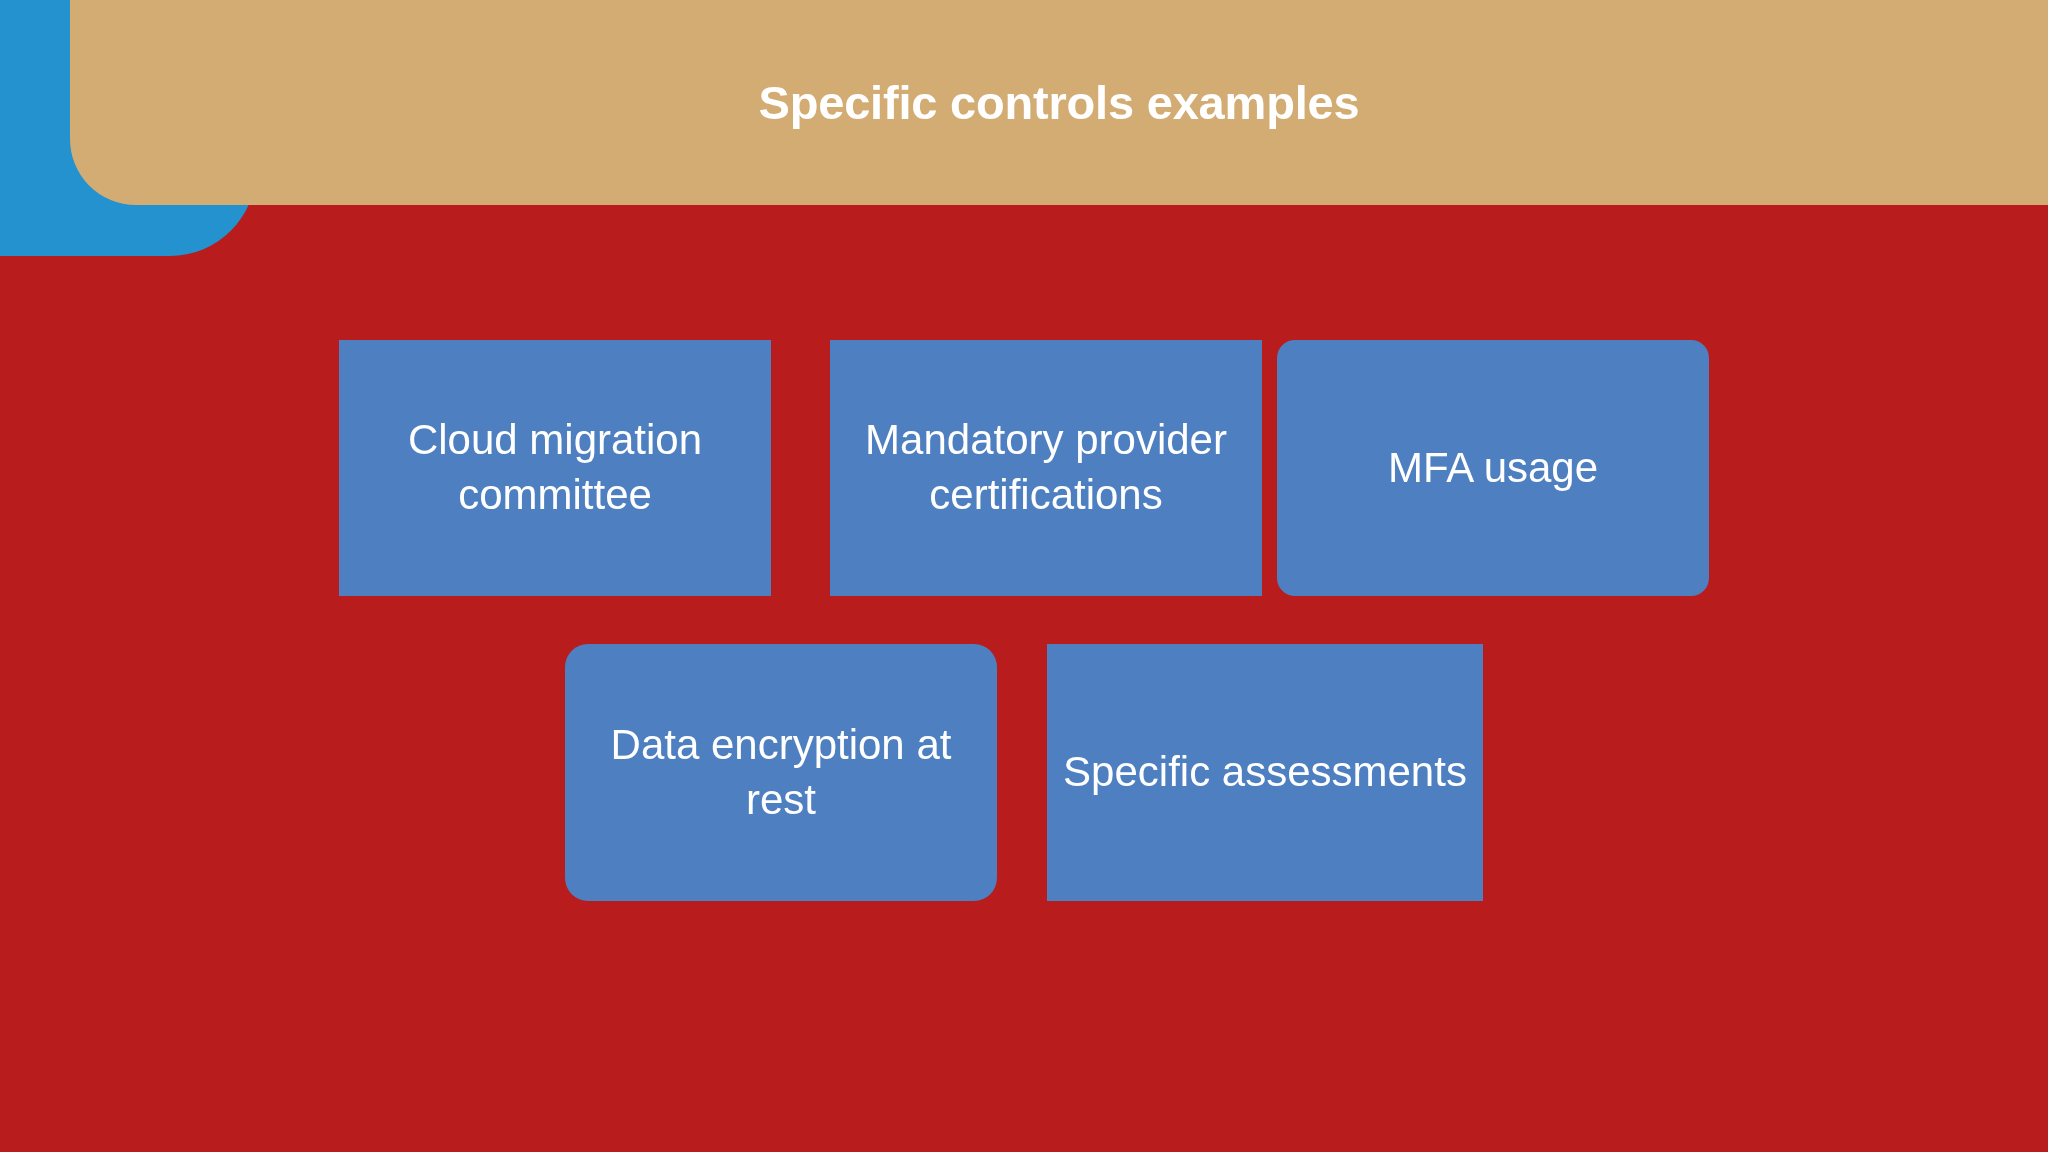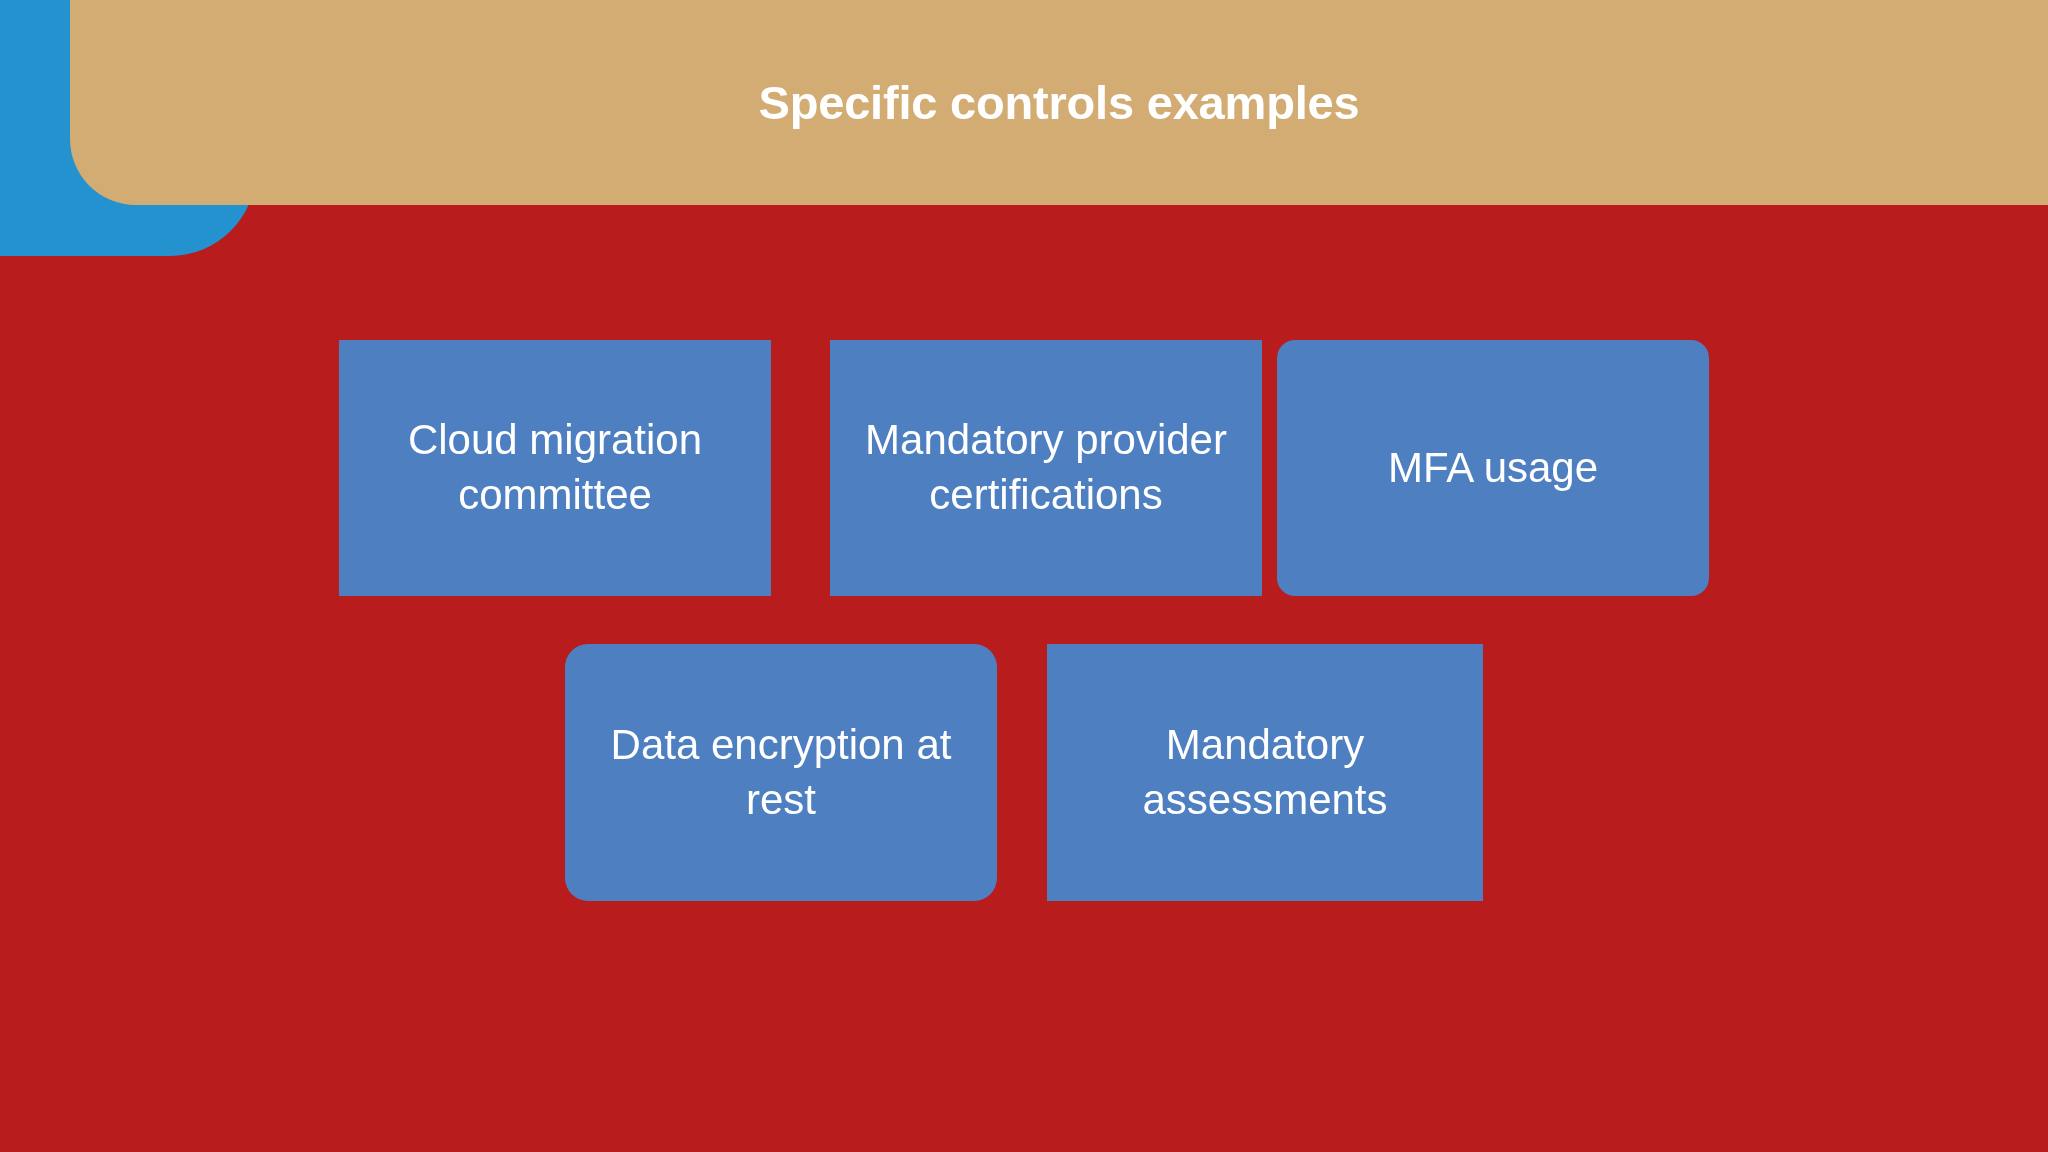--- a/index.html
+++ b/index.html
@@ -115,18 +115,18 @@
   <div class="diagram">
 
     <div class="row row-one">
       <div class="node node-w-a">Cloud migration committee</div>
       <div class="node node-w-b">Mandatory provider certifications</div>
       <div class="node node-w-c">MFA usage</div>
     </div>
 
     <div class="row row-two">
       <div class="node node-w-d">Data encryption at rest</div>
-      <div class="node node-w-e">Mandatory assessments</div>
+      <div class="node node-w-e">Specific assessments</div>
     </div>
 
   </div>
 
 </div>
 
 </body></html>

